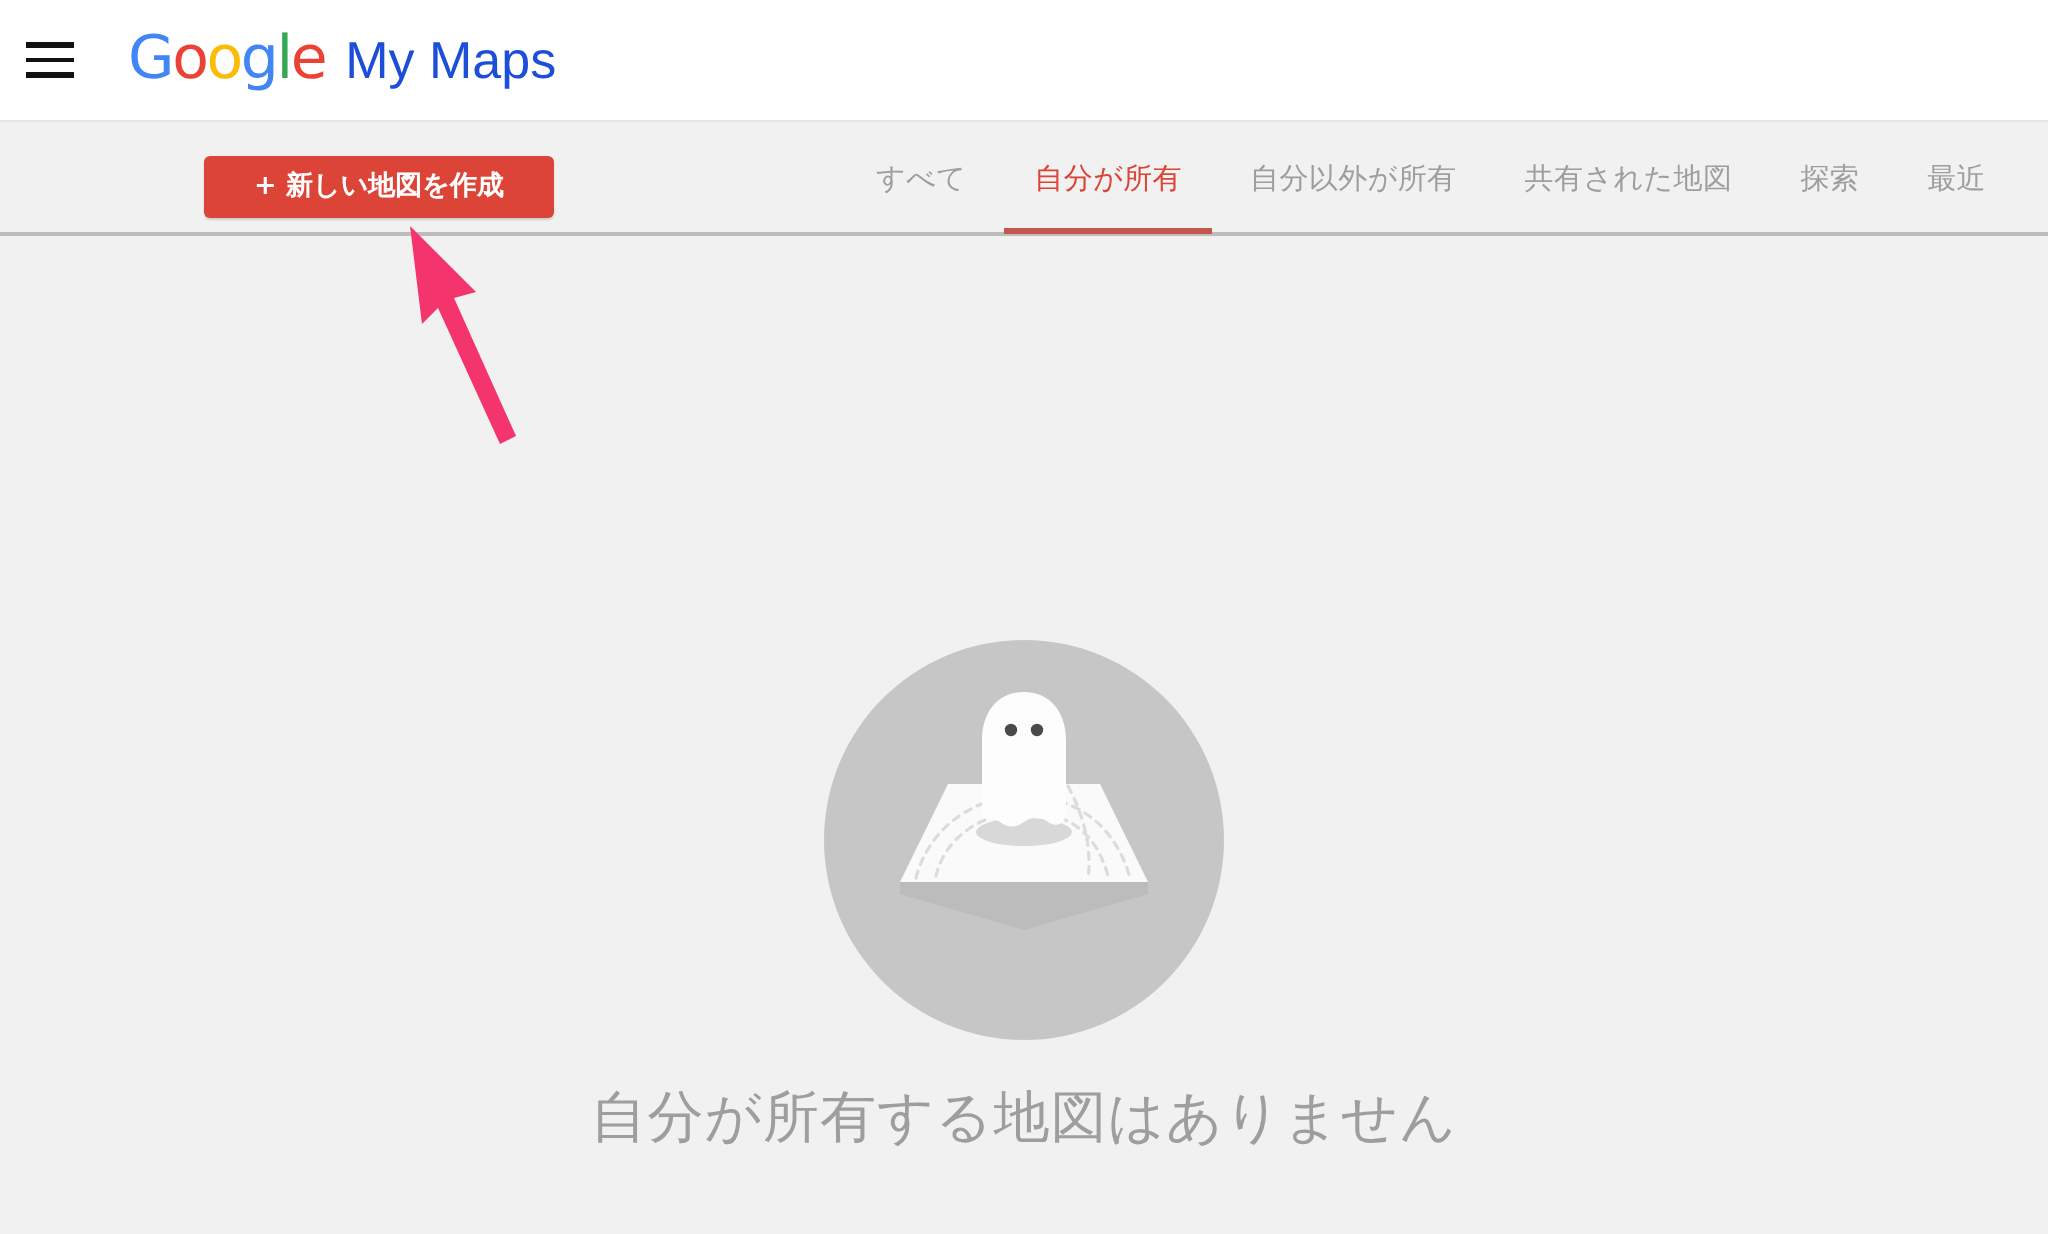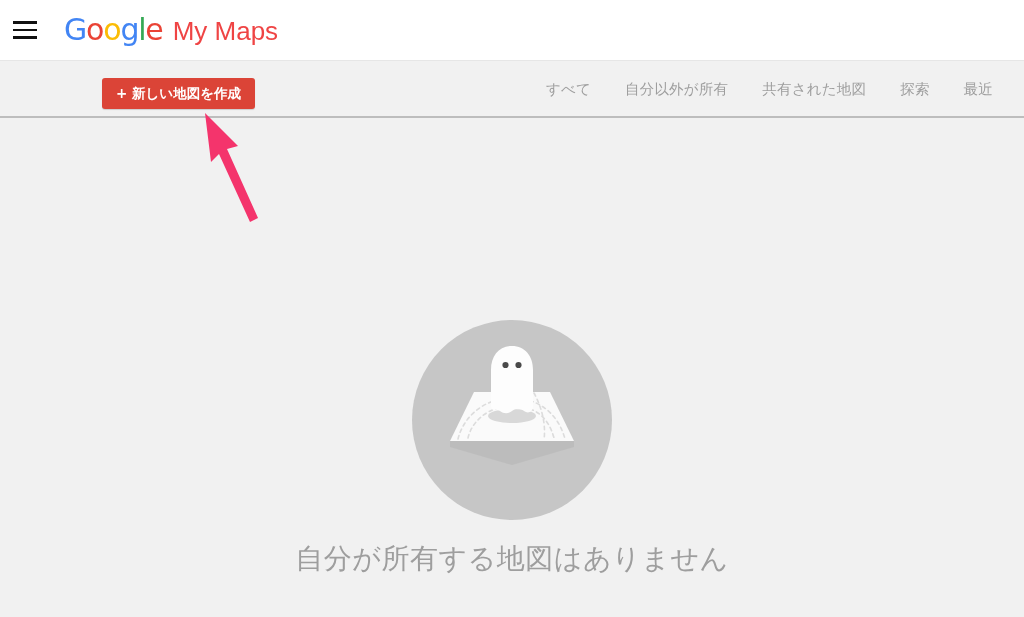--- a/index.html
+++ b/index.html
@@ -69,21 +69,21 @@
   }
   .google-logo .l-G { color: #4285F4; }
   .google-logo .l-o1 { color: #EA4335; }
   .google-logo .l-o2 { color: #FBBC05; }
   .google-logo .l-g2 { color: #4285F4; }
   .google-logo .l-l { color: #34A853; }
   .google-logo .l-e { color: #EA4335; }
   .product-name {
     margin-left: 10px;
     font-size: 26px;
-    color: #ef4444;
+    color: #1d4ed8;
     font-weight: 400;
     letter-spacing: 0px;
     line-height: 30px;
   }
 
   
   .toolbar {
     position: absolute;
     top: 60px; left: 0;
     width: 1024px;
@@ -91,21 +91,21 @@
     background: #f1f1f1;
     border-top: 1px solid #e6e6e6;
     border-bottom: 2px solid #bdbdbd;
     box-sizing: border-box;
   }
   .create-btn {
     position: absolute;
     left: 102px;
     top: 17px;
     height: 31px;
-    padding: 0 14px;
+    padding: 0 25px;
     background: #db4437;
     color: #ffffff;
     border: none;
     border-radius: 3px;
     font-size: 13.5px;
     font-family: "DejaVu Sans", "Liberation Sans", sans-serif;
     font-weight: 700;
     letter-spacing: 0px;
     cursor: pointer;
     box-shadow: 0 1px 1px rgba(0,0,0,0.15);
@@ -205,20 +205,21 @@
     </div>
 
   </div>
 
   <div class="toolbar">
 
     <button class="create-btn">+ 新しい地図を作成</button>
 
     <div class="tabs">
       <div class="tab">すべて</div>
+      <div class="tab active">自分が所有</div>
       <div class="tab">自分以外が所有</div>
       <div class="tab">共有された地図</div>
       <div class="tab">探索</div>
       <div class="tab">最近</div>
     </div>
 
   </div>
 
   <div class="empty-state">
 

